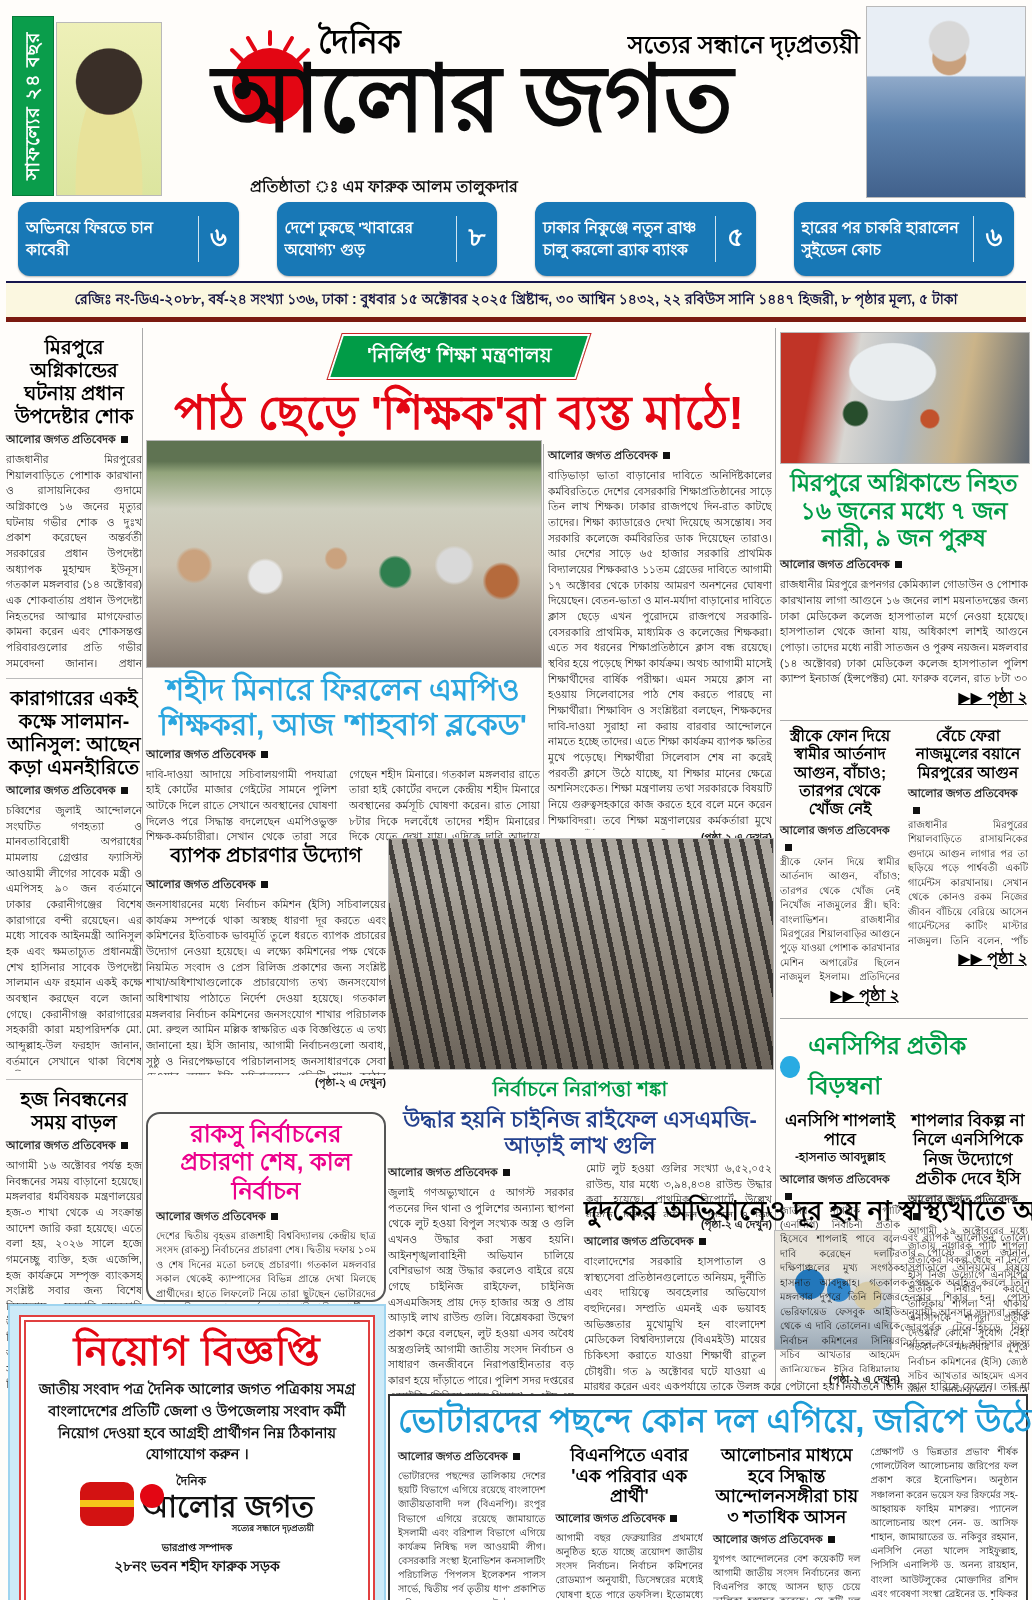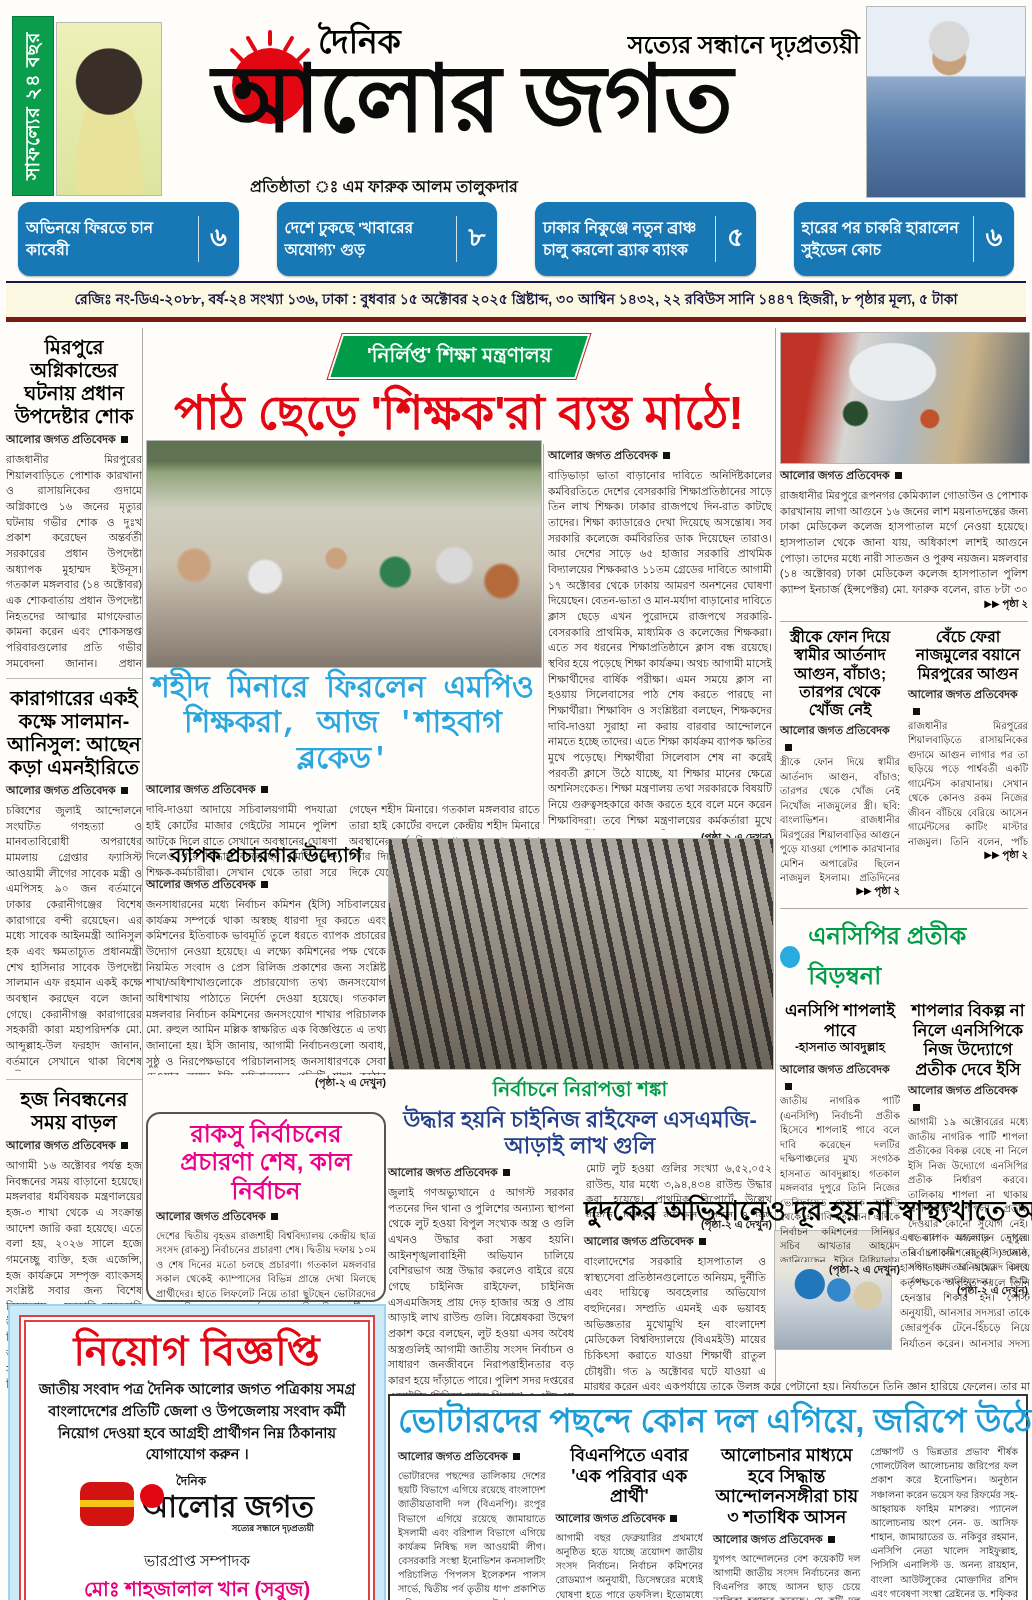--- a/index.html
+++ b/index.html
@@ -39,21 +39,21 @@
   .dateline{margin:5px 6px 0 6px;background:#fbf7e0;border-top:2px solid #16164e;
             text-align:center;font-size:14px;font-weight:bold;color:#101040;padding:5px 2px;}
   .redrule{margin:0 6px;height:5px;background:#7b1a10;}
   
   .content{position:relative;height:1302px;margin-top:2px;}
   .vrule{position:absolute;width:1px;background:#a9a9a9;}
   .byline{font-size:11px;font-weight:bold;color:#222;margin:3px 0 2px 0;}
   .bsq{display:inline-block;width:7px;height:7px;background:#111;margin-left:5px;}
   .body{font-size:10.6px;line-height:1.48;text-align:justify;color:#1c1c1c;overflow:hidden;}
   .cont{font-weight:bold;font-size:10.5px;color:#111;}
-  .marker{font-weight:bold;font-size:10px;color:#000;}
+  .marker{font-weight:bold;font-size:16px;color:#000;text-decoration:underline;}
   h1,h2,h3{margin:0;font-weight:900;line-height:1.18;text-align:center;}
   
   .leftcol{position:absolute;left:6px;top:12px;width:136px;}
   .l-art{border-bottom:1px solid #bbb;padding-bottom:8px;margin-bottom:8px;}
   .l-art:last-child{border-bottom:none;}
   .l-art h2{font-size:19.5px;color:#000;}
   .l-art .body{height:auto;}
   
   .lead-head{position:absolute;left:146px;top:10px;width:626px;text-align:center;}
   .kicker-green{display:inline-block;background:#019c47;color:#fff;font-weight:900;font-size:20px;
@@ -66,21 +66,21 @@
       radial-gradient(circle at 30% 60%,#e8e8e8 0 5%,transparent 6%),
       radial-gradient(circle at 48% 52%,#caa27e 0 4%,transparent 5%),
       radial-gradient(circle at 63% 58%,#2f7f4f 0 5%,transparent 6%),
       radial-gradient(circle at 78% 55%,#d9d9d9 0 5%,transparent 6%),
       radial-gradient(circle at 90% 62%,#b56a3c 0 4%,transparent 5%),
       linear-gradient(180deg,#5f7352 0 9%,#93a57c 14%,#cfd0c0 30%,#cbc4b4 55%,#a59a8d 80%,#82786e 100%);}
   .maincol{position:absolute;left:548px;top:120px;width:224px;}
   .maincol .body{height:362px;}
   
   .shahid{position:absolute;left:146px;top:348px;width:394px;}
-  .shahid h2{font-size:30px;color:#2ba6df;font-family:Liberation Mono, monospace;}
+  .shahid h2{font-size:30px;color:#2ba6df;}
   .shahid .body{column-count:2;column-gap:12px;height:86px;}
   
   .ec{position:absolute;left:146px;top:516px;width:240px;}
   .ec .kick{font-size:20px;font-weight:900;text-align:center;color:#000;}
   .ec h2{font-size:26px;color:#019c47;}
   .ec .body{height:178px;}
   
   .ph-guns{position:absolute;left:388px;top:514px;width:384px;height:230px;
     background:
       repeating-linear-gradient(78deg,rgba(25,22,20,.75) 0 5px,rgba(90,80,70,.15) 5px 15px),
@@ -155,21 +155,21 @@
   .ad h2{font-size:40px;color:#e30613;letter-spacing:1px;}
   .ad .ad-body{font-size:14.5px;font-weight:bold;line-height:1.5;margin-top:4px;}
   .ad-brandrow{display:flex;align-items:center;justify-content:center;gap:8px;margin-top:6px;}
   .stamp{width:54px;height:44px;border-radius:10px;background:#d31212;position:relative;}
   .stamp::after{content:"";position:absolute;left:0;right:0;top:18px;height:7px;background:#f6c51a;}
   .ad-brand{text-align:left;position:relative;}
   .ad-brand .ab-daily{font-size:12px;font-weight:900;margin-left:34px;}
   .ad-brand .ab-title{font-size:30px;font-weight:900;line-height:1;}
   .ad-brand .ab-sun{position:absolute;left:-2px;top:12px;width:24px;height:24px;border-radius:50%;background:#e30613;}
   .ad-brand .ab-tag{font-size:8.5px;font-weight:bold;text-align:right;}
-  .ad-role{font-size:15px;font-weight:normal;margin-top:13px;}
+  .ad-role{font-size:10px;font-weight:bold;margin-top:4px;}
   .ad-name{font-size:20px;font-weight:900;color:#e6007e;}
   .ad-addr{font-size:14px;font-weight:bold;line-height:1.4;}
 </style>
 </head>
 <body>
 
 <div class="page">
 
   <header class="masthead">
     <div class="anniv">সাফল্যের ২৪ বছর</div>
@@ -304,20 +304,21 @@
     <section class="raksu">
       <h2>রাকসু নির্বাচনের প্রচারণা শেষ, কাল নির্বাচন</h2>
       <div class="byline"><span>আলোর জগত প্রতিবেদক</span><span class="bsq"></span></div>
       <div class="body">দেশের দ্বিতীয় বৃহত্তম রাজশাহী বিশ্ববিদ্যালয় কেন্দ্রীয় ছাত্র সংসদ (রাকসু) নির্বাচনের প্রচারণা শেষ। দ্বিতীয় দফায় ১০ম ও শেষ দিনের মতো চলছে প্রচারণা। গতকাল মঙ্গলবার সকাল থেকেই ক্যাম্পাসের বিভিন্ন প্রান্তে দেখা মিলছে প্রার্থীদের। হাতে লিফলেট নিয়ে তারা ছুটছেন ভোটারদের কাছে, দিচ্ছেন শেষ মুহূর্তের নানা প্রতিশ্রুতি। প্রার্থীদের ভাষায়, দেশের বৃহত্তম এই বিশ্ববিদ্যালয়ে ২৯ হাজার শিক্ষার্থীর কাছে পৌঁছানো প্রায় অসম্ভব হলেও তারা চেষ্টা চালিয়ে যাচ্ছেন। গতরাত ১২টায় প্রচারের সময় শেষ হয়েছে। বৃহস্পতিবার ভোটগ্রহণ। এদিকে রাকসু, হল সংসদ ও সিনেটের ছাত্র প্রতিনিধি নির্বাচনের আচরণবিধি লঙ্ঘনের অভিযোগে শিবির সমর্থিত প্যানেল সম্মিলিত শিক্ষার্থী জোটের ২শ প্যাকেট নাস্তা বাজেয়াপ্ত করেছে নির্বাচন কমিশন। গত সোমবার রাতে</div>
       <div style="text-align:right;" class="cont">(পৃষ্ঠা-২ এ দেখুন)</div>
     </section>
 
     <aside class="rightcol">
       <div class="photo ph-fire"></div>
       <article>
+        <h2 class="fire">মিরপুরে অগ্নিকান্ডে নিহত ১৬ জনের মধ্যে ৭ জন নারী, ৯ জন পুরুষ</h2>
         <div class="byline"><span>আলোর জগত প্রতিবেদক</span><span class="bsq"></span></div>
         <div class="body fire-body">রাজধানীর মিরপুরে রূপনগর কেমিক্যাল গোডাউন ও পোশাক কারখানায় লাগা আগুনে ১৬ জনের লাশ ময়নাতদন্তের জন্য ঢাকা মেডিকেল কলেজ হাসপাতাল মর্গে নেওয়া হয়েছে। হাসপাতাল থেকে জানা যায়, অধিকাংশ লাশই আগুনে পোড়া। তাদের মধ্যে নারী সাতজন ও পুরুষ নয়জন। মঙ্গলবার (১৪ অক্টোবর) ঢাকা মেডিকেল কলেজ হাসপাতাল পুলিশ ক্যাম্প ইনচার্জ (ইন্সপেক্টর) মো. ফারুক বলেন, রাত ৮টা ৩০ মিনিটে কয়েকটি অ্যাম্বুলেন্সে ১৬ লাশ হাসপাতালে নিয়ে আসা হয়। এদিকে ঢাকা মেডিকেলের কয়েকজন বলেন, ১৬ লাশের মধ্যে অধিকাংশই আগুনে অনেক পোড়া। তবে তাদের</div>
         <div style="text-align:right;" class="marker">▶▶ পৃষ্ঠা ২</div>
       </article>
       <div class="mini-row">
         <article class="mini">
           <h3>স্ত্রীকে ফোন দিয়ে স্বামীর আর্তনাদ আগুন, বাঁচাও; তারপর থেকে খোঁজ নেই</h3>
           <div class="byline"><span>আলোর জগত প্রতিবেদক</span><span class="bsq"></span></div>
           <div class="body">স্ত্রীকে ফোন দিয়ে স্বামীর আর্তনাদ আগুন, বাঁচাও; তারপর থেকে খোঁজ নেই নিখোঁজ নাজমুলের স্ত্রী। ছবি: বাংলাভিশন। রাজধানীর মিরপুরের শিয়ালবাড়ির আগুনে পুড়ে যাওয়া পোশাক কারখানার মেশিন অপারেটর ছিলেন নাজমুল ইসলাম। প্রতিদিনের মতো মঙ্গলবারও তিনি যথাসময়ে কাজে যোগ দিয়েছিলেন। আগুন লাগার পর থেকে তার খোঁজ মিলছে না। এর আগে</div>
           <div style="text-align:right;" class="marker">▶▶ পৃষ্ঠা ২</div>
@@ -383,21 +384,20 @@
         <div class="ad-brandrow">
           <div class="stamp"></div>
           <div class="ad-brand">
             <div class="ab-sun"></div>
             <div class="ab-daily">দৈনিক</div>
             <div class="ab-title">আলোর জগত</div>
             <div class="ab-tag">সত্যের সন্ধানে দৃঢ়প্রত্যয়ী</div>
           </div>
         </div>
         <div class="ad-role">ভারপ্রাপ্ত সম্পাদক</div>
-        <div class="ad-name">মোঃ শাহজালাল খান (সবুজ)</div>
         <div class="ad-addr">
           <div>২৮নং ভবন শহীদ ফারুক সড়ক</div>
 
         </div>
       </div>
     </section>
   </main>
 </div>
 
 </body></html>

